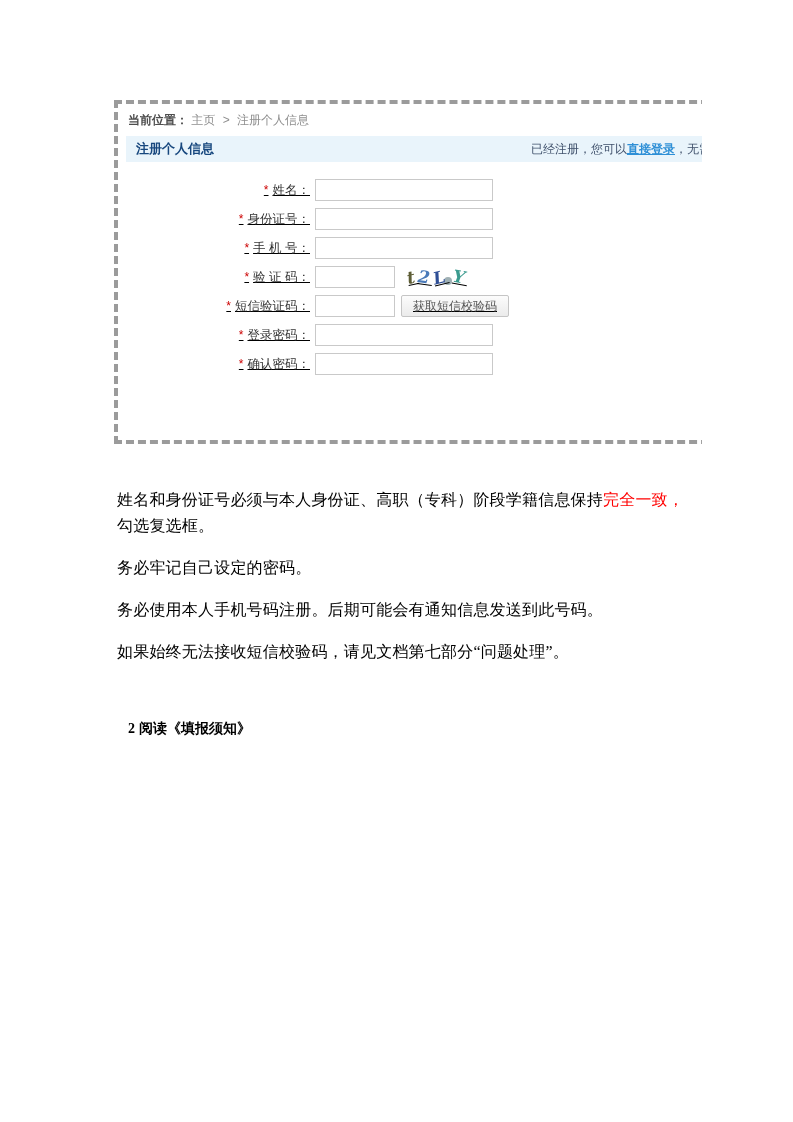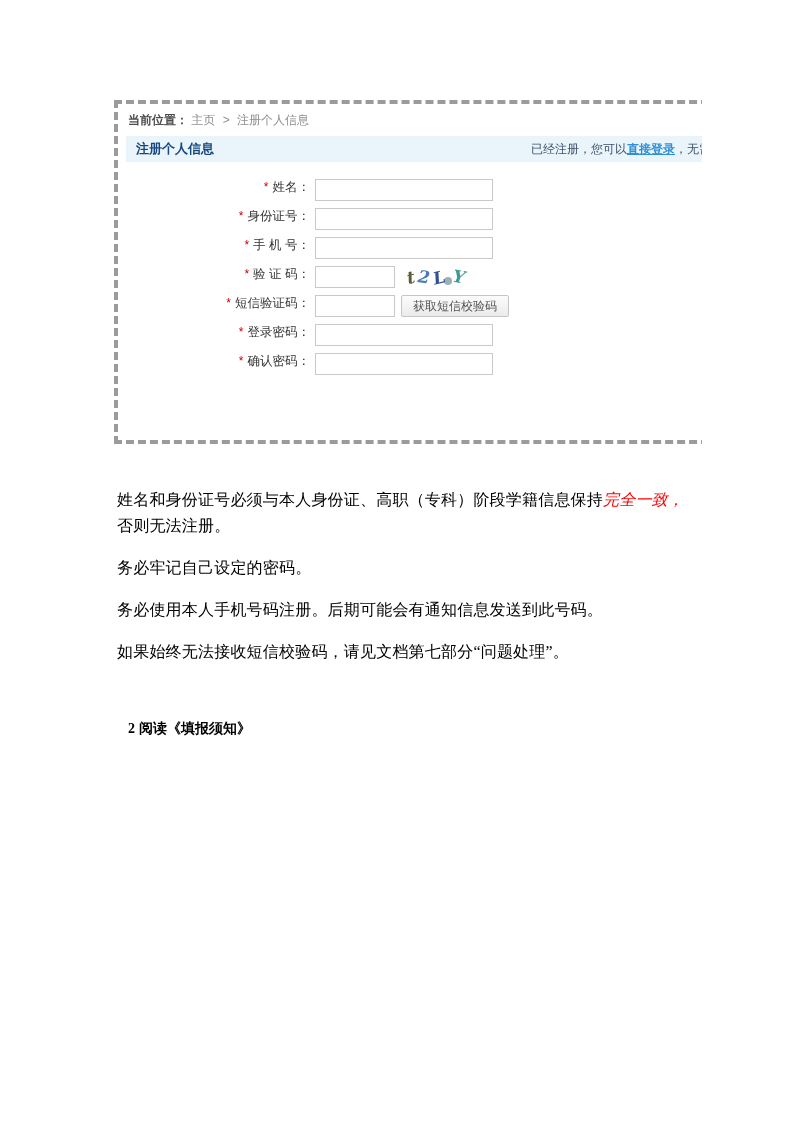--- a/index.html
+++ b/index.html
@@ -46,21 +46,21 @@
   .panel-title { color: #17477e; font-weight: bold; font-size: 13px; }
   .panel-right { font-size: 12px; color: #3f506b; }
   .panel-right .login-link {
     color: #2e8fd6;
     font-weight: bold;
     text-decoration: underline;
     cursor: pointer;
   }
 
   .form-area { padding-top: 17px; }
-  .form-row { display: flex; margin-bottom: 7px; height: 22px; }
+  .form-row { display: flex; align-items: center; margin-bottom: 7px; height: 22px; text-decoration: underline; }
   .form-label {
     width: 184px;
     text-align: right;
     font-size: 12.5px;
     color: #333;
     white-space: nowrap;
   }
   .req { color: #cc0000; margin-right: 4px; font-size: 12px; }
   .txt-input {
     margin-left: 5px;
@@ -126,21 +126,21 @@
 
   
   .notes {
     position: absolute;
     left: 117px;
     top: 487px;
     width: 568px;
     font-size: 16px;
   }
   .notes p { margin: 0 0 16px 0; line-height: 26px; letter-spacing: 0.2px; }
-  .red-text { color: #ff0000; font-style: italic; }
+  .red-text { color: #ff0000; }
 
   .section-heading {
     position: absolute;
     left: 128px;
     top: 720px;
     font-size: 14px;
     font-weight: bold;
     margin: 0;
   }
   .section-heading .sec-num { font-weight: bold; margin-right: 4px; }
@@ -221,21 +221,21 @@
       <div class="form-row">
         <span class="form-label"><span class="req">*</span><span>确认密码：</span></span>
         <input class="txt-input" type="text" style="">
       </div>
 
 
     </div>
   </div>
 
   <div class="notes">
-    <p><span>姓名和身份证号必须与本人身份证、高职（专科）阶段学籍信息保持</span><span class="red-text">完全一致，</span><span>否则无法注册。</span></p>
+    <p><span>姓名和身份证号必须与本人身份证、高职（专科）阶段学籍信息保持</span><span class="red-text">完全一致，</span><span>勾选复选框。</span></p>
     <p>务必牢记自己设定的密码。</p>
     <p>务必使用本人手机号码注册。后期可能会有通知信息发送到此号码。</p>
     <p>如果始终无法接收短信校验码，请见文档第七部分“问题处理”。</p>
   </div>
 
   <h2 class="section-heading">
     <span class="sec-num">2</span><span>阅读《填报须知》</span>
   </h2>
 
 

